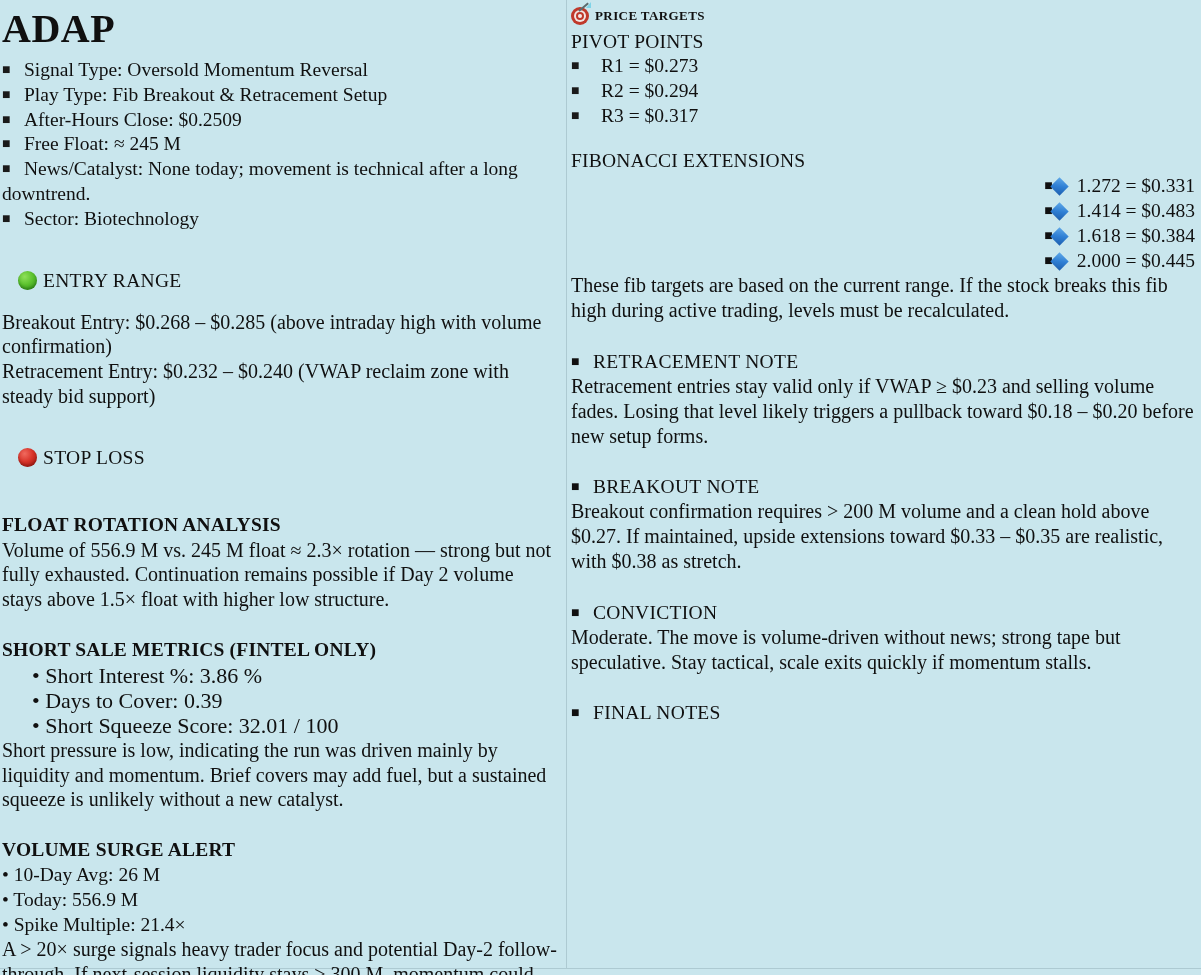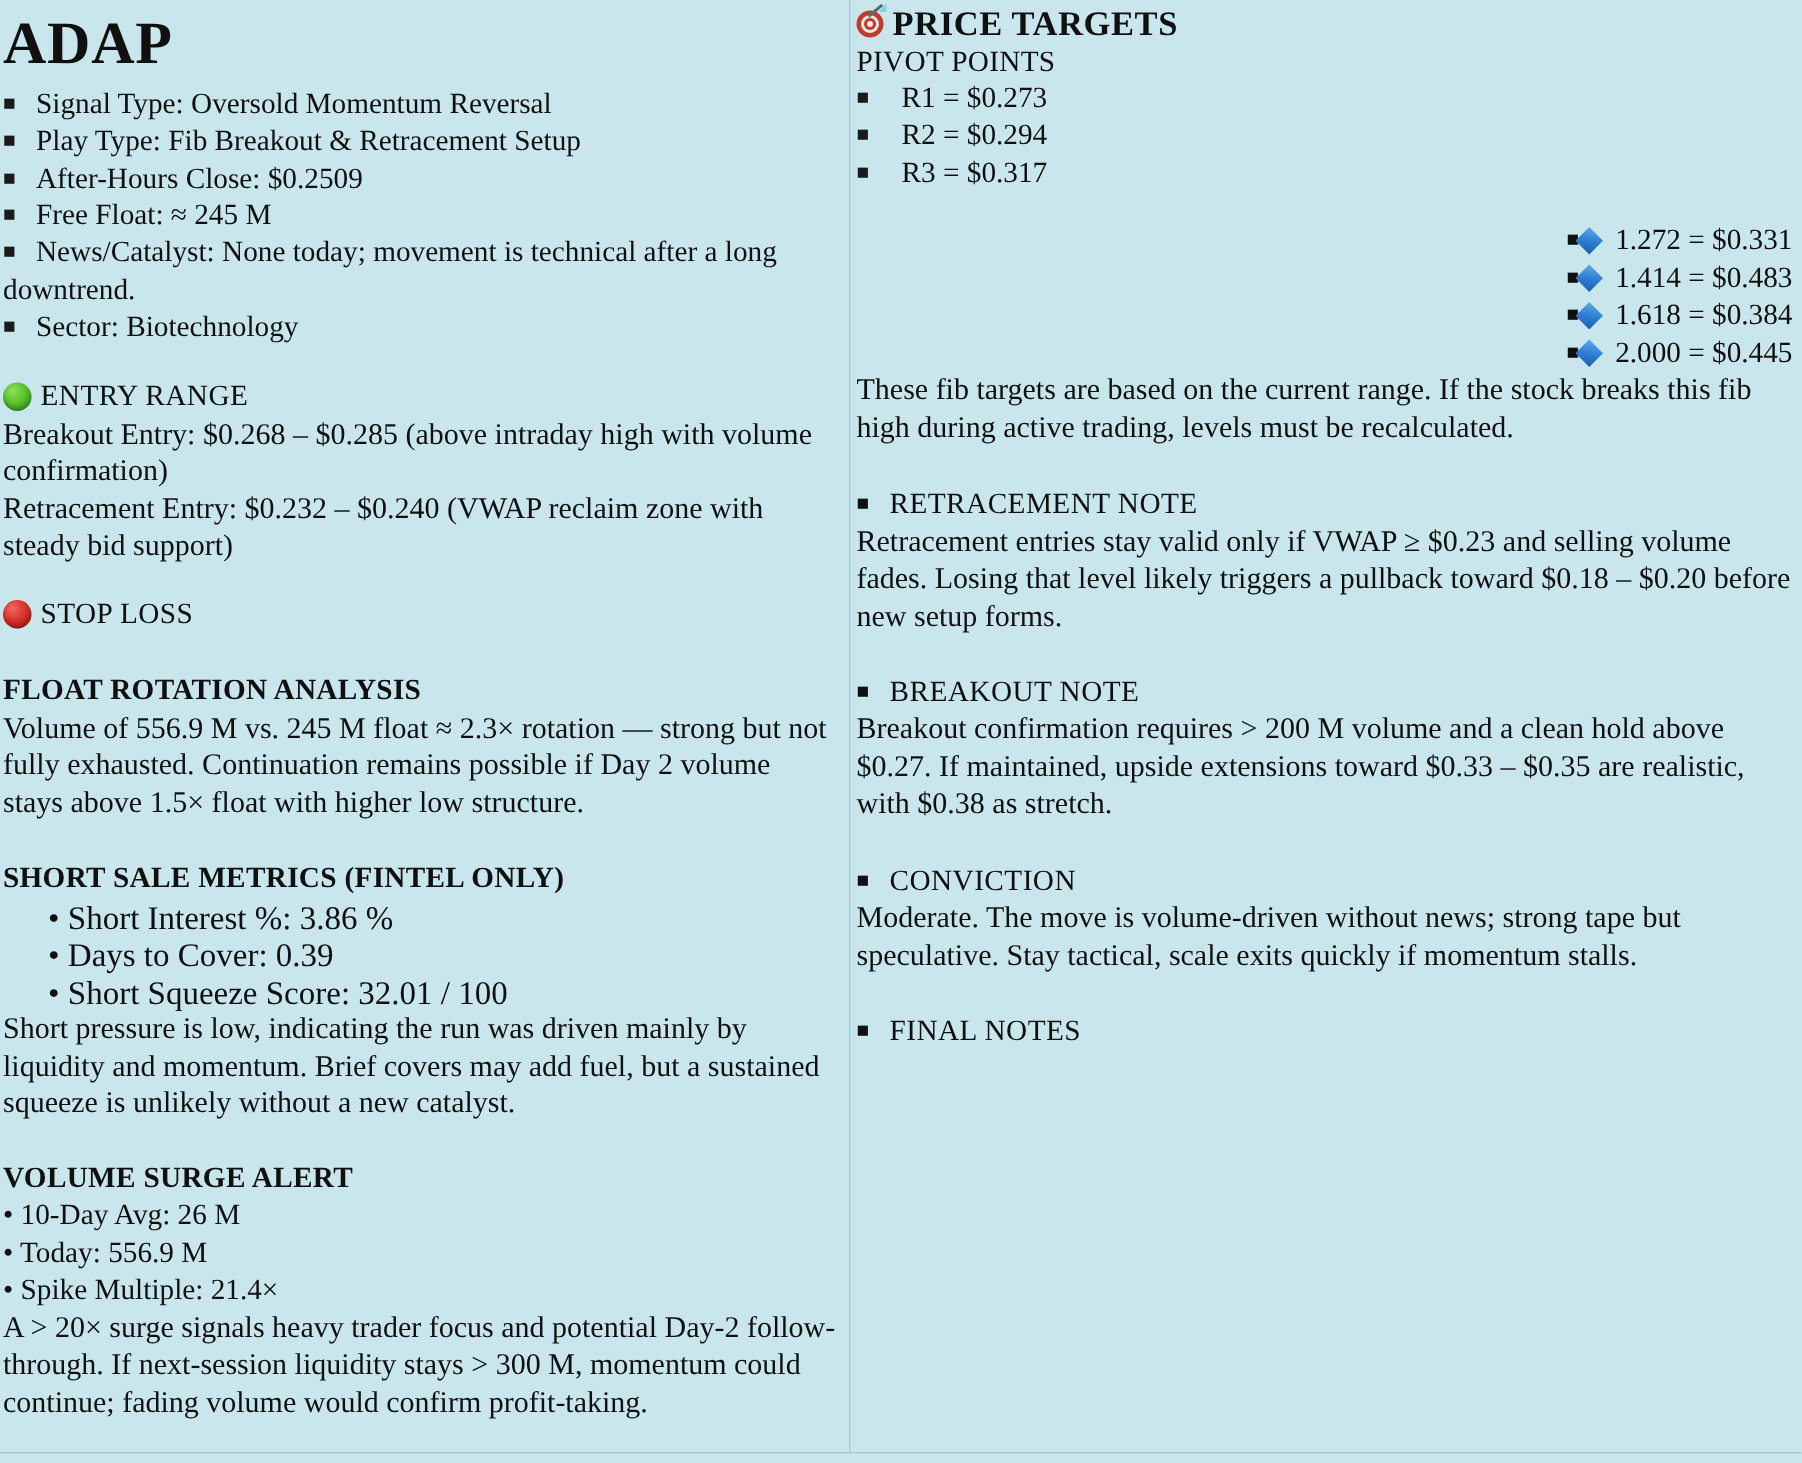--- a/index.html
+++ b/index.html
@@ -88,21 +88,21 @@
     font-size: 20px;
     line-height: 24.8px;
     margin: 0;
   }
   .spacer-md { height: 20px; }
   .spacer-lg { height: 26px; }
 
   .emoji-head {
     font-size: 19.5px;
     line-height: 26px;
-    margin: 0;
+    margin: 16px;
     display: flex;
     align-items: center;
     gap: 6px;
   }
   .emoji-head .label {
     letter-spacing: 0.3px;
   }
   .emoji-head .dot {
     display: inline-block;
     width: 19px;
@@ -149,21 +149,21 @@
     margin: 0;
     padding: 0;
   }
   .dash-bullets li {
     font-size: 19.5px;
     line-height: 24.8px;
   }
 
   
   .target-head {
-    font-size: 23px;
+    font-size: 13px;
     line-height: 24px;
     font-weight: bold;
     margin: 0 0 1px 0;
     display: flex;
     align-items: center;
     gap: 6px;
     letter-spacing: 0.4px;
   }
   .target-icon {
     position: relative;
@@ -322,20 +322,21 @@
 
     <p class="plain-head">PIVOT POINTS</p>
     <ul class="sq-list">
       <li><span class="bullet indent">■</span><span>R1 = $0.273</span></li>
       <li><span class="bullet indent">■</span><span>R2 = $0.294</span></li>
       <li><span class="bullet indent">■</span><span>R3 = $0.317</span></li>
     </ul>
 
     <div class="spacer-md"></div>
 
+    <p class="plain-head">FIBONACCI EXTENSIONS</p>
     <ul class="fib-list">
       <li><span class="bullet">■</span><span class="diamond"></span><span>1.272 = $0.331</span></li>
       <li><span class="bullet">■</span><span class="diamond"></span><span>1.414 = $0.483</span></li>
       <li><span class="bullet">■</span><span class="diamond"></span><span>1.618 = $0.384</span></li>
       <li><span class="bullet">■</span><span class="diamond"></span><span>2.000 = $0.445</span></li>
     </ul>
     <p class="para">These fib targets are based on the current range. If the stock breaks this fib high during active trading, levels must be recalculated.</p>
 
     <div class="spacer-lg"></div>
 

